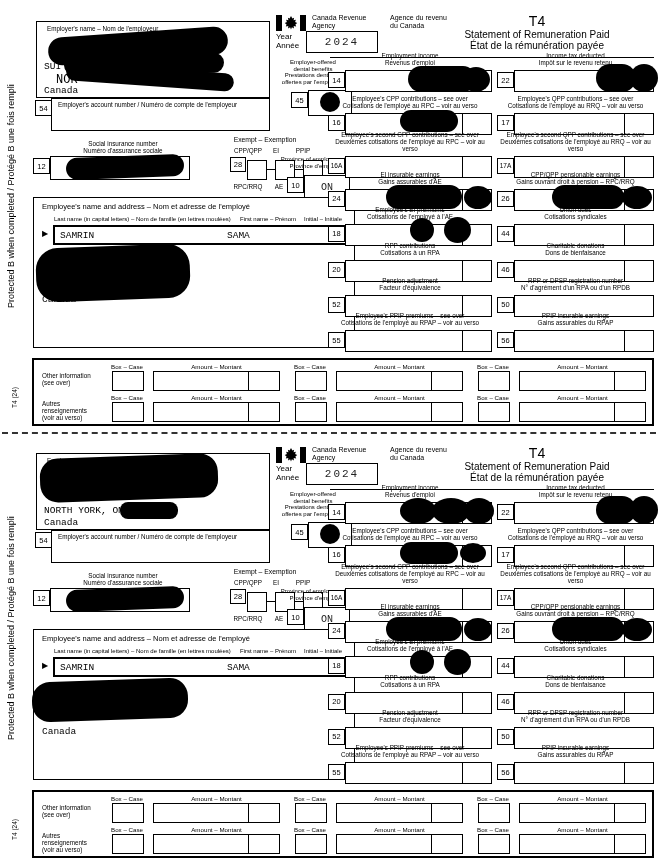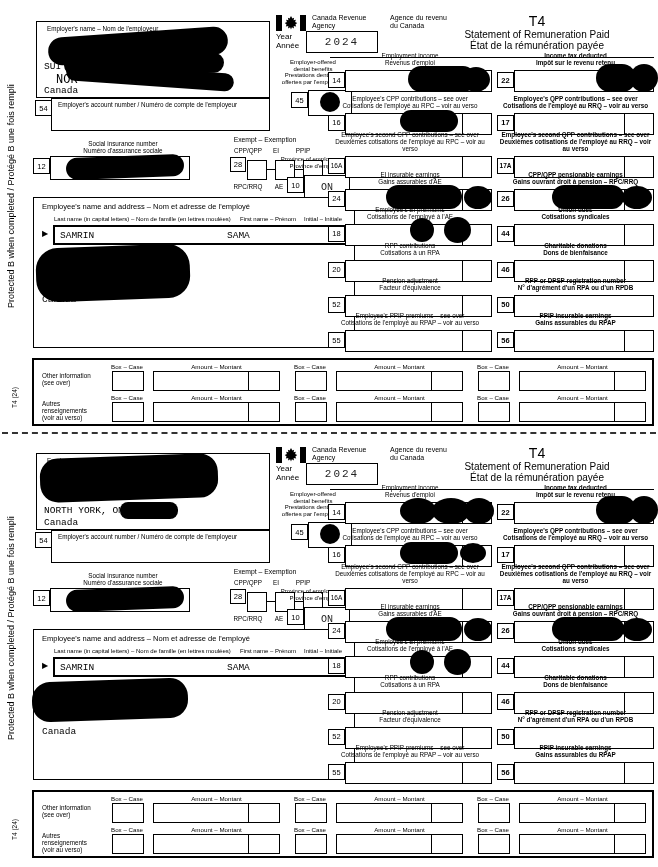--- a/index.html
+++ b/index.html
@@ -16,21 +16,21 @@
   .b{font-weight:normal;}
   .bx{border:1px solid #000;background:#fff;box-sizing:border-box;position:absolute;}
   .bnum{border:1px solid #000;background:#fff;box-sizing:border-box;position:absolute;
         width:17px;height:16px;display:flex;align-items:center;justify-content:center;font-size:7.5px;}
   .cdiv{position:absolute;top:0;bottom:0;right:28px;width:1px;background:#000;}
   .mono{font-family:"Liberation Mono",monospace;}
   .blob{position:absolute;background:#000;z-index:6;}
   .arow{position:absolute;}
   .acell{position:absolute;top:0;bottom:0;display:flex;flex-direction:column;justify-content:flex-end;}
   .acell-l{left:320px;width:164px;}
-  .acell-r{left:489px;width:157px;font-weight:bold;}
+  .acell-r{left:489px;width:157px;}
   .albl{font-size:6.3px;line-height:6.9px;text-align:center;margin-bottom:1px;}
   .abox{position:relative;height:24px;}
   .abox .bnum{left:0;top:4px;}
   .abox .bval{position:absolute;left:17px;right:0;top:2px;height:22px;border:1px solid #000;background:#fff;box-sizing:border-box;}
   .sbp{position:absolute;left:-2px;top:44px;height:292px;width:14px;writing-mode:vertical-rl;
        transform:rotate(180deg);font-size:9px;white-space:nowrap;text-align:center;}
   .sbc{position:absolute;left:3px;top:352px;height:50px;width:10px;writing-mode:vertical-rl;
        transform:rotate(180deg);font-size:6.5px;white-space:nowrap;}
   .oig-lbl{font-size:6.2px;position:absolute;text-align:center;}
   .oig-sm{position:absolute;width:32px;height:20px;border:1px solid #000;box-sizing:border-box;}

